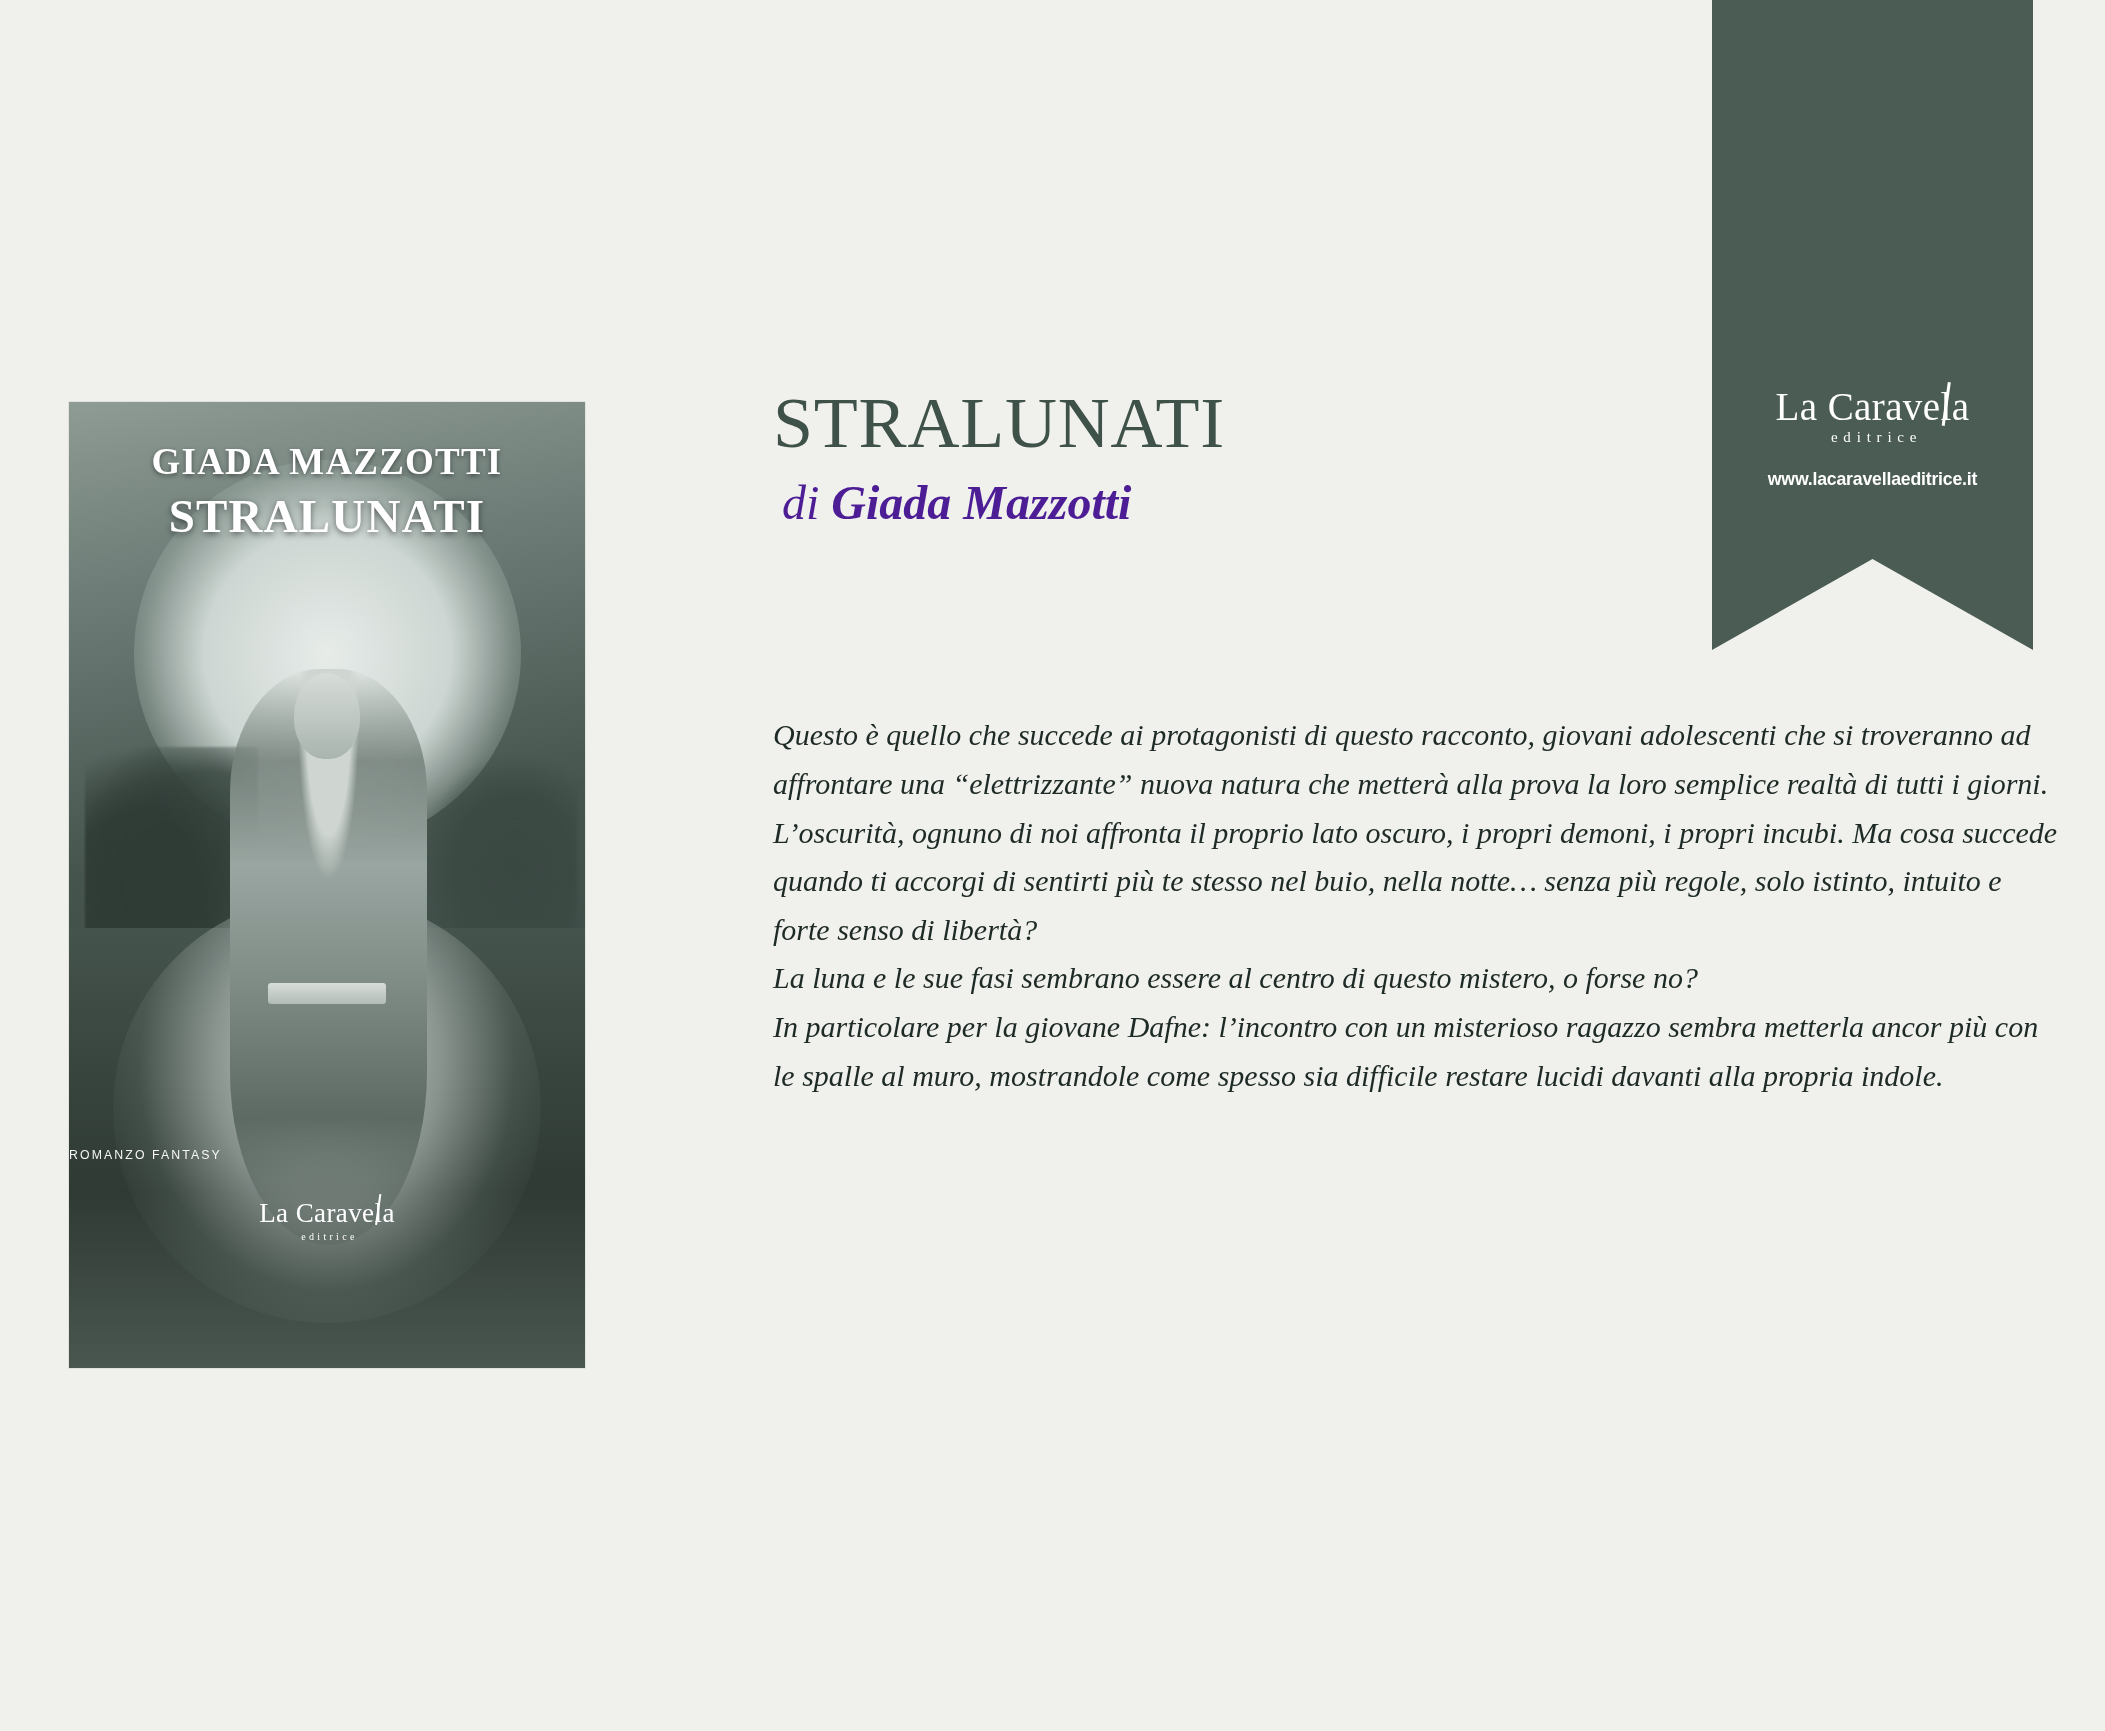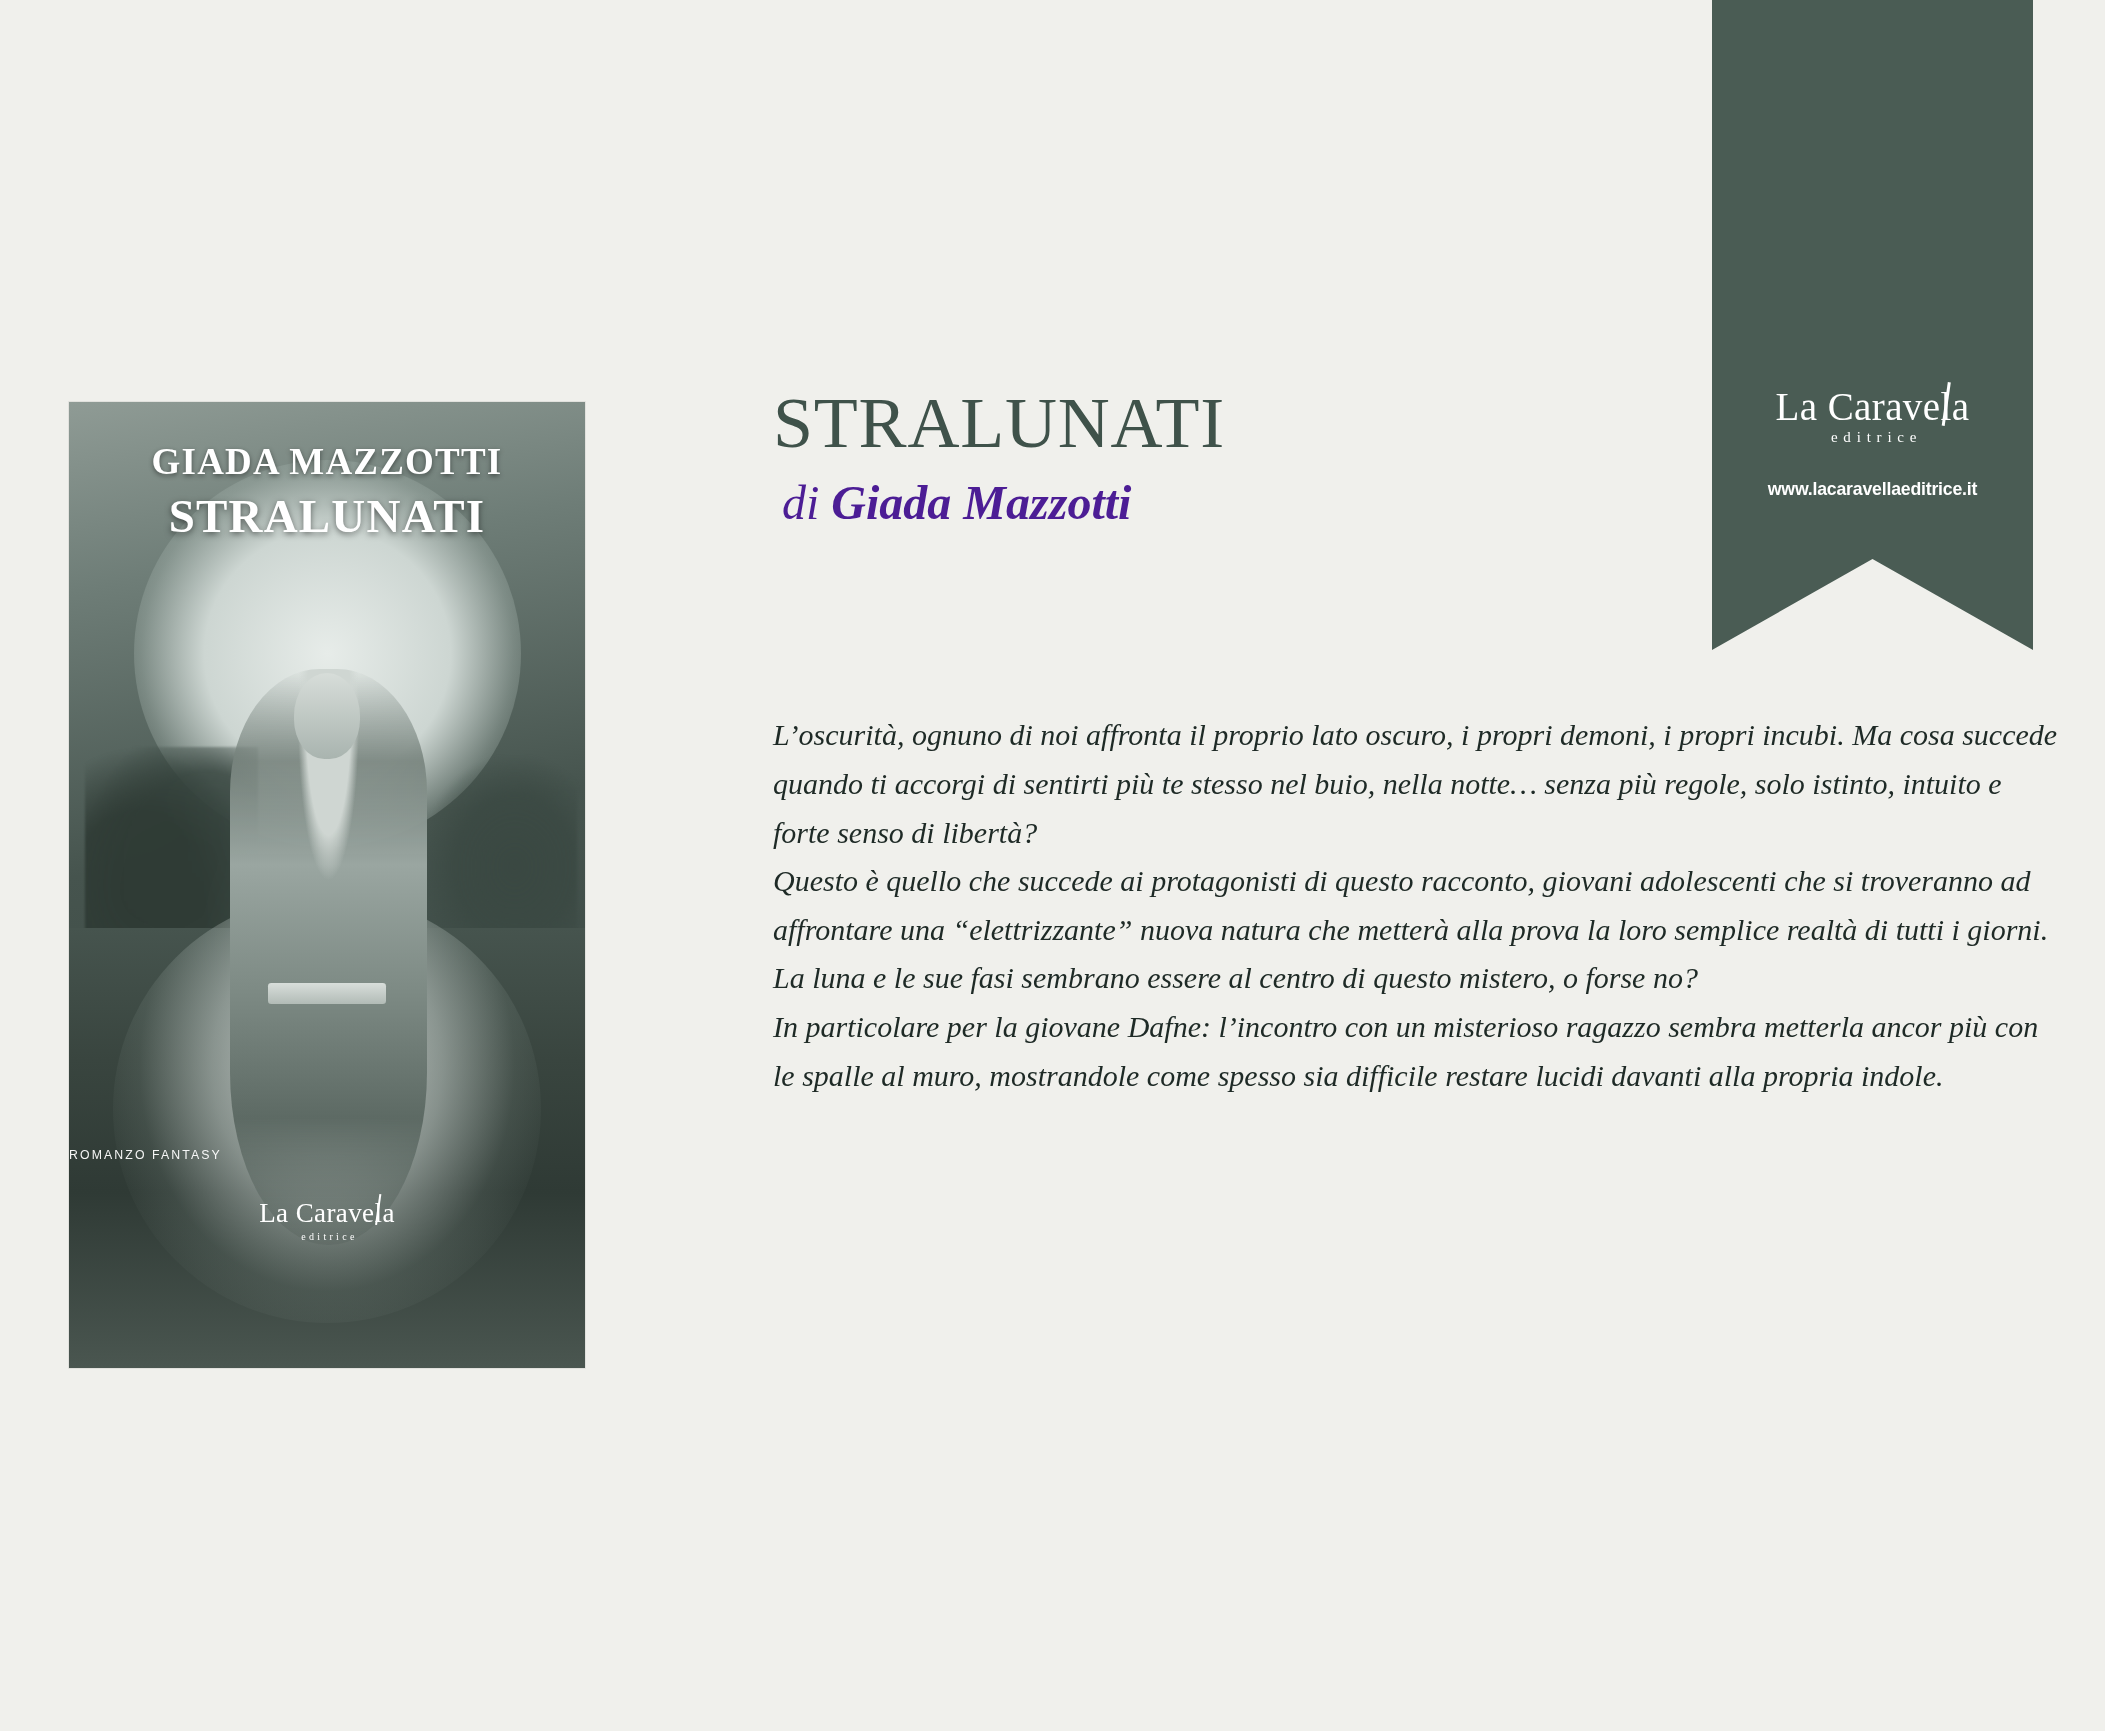--- a/index.html
+++ b/index.html
@@ -63,21 +63,21 @@
     margin-top: 3.3px;
     margin-left: 8.2px;
     font-family: "Liberation Serif", serif;
   }
   .ribbon-url {
     color: #ffffff;
     font-family: "Liberation Sans", sans-serif;
     font-weight: bold;
     font-size: 17.7px;
     letter-spacing: -0.2px;
-    margin-top: 33px;
+    margin-top: 23px;
   }
 
   
   .cover {
     position: absolute;
     left: 69px;
     top: 402px;
     width: 516px;
     height: 966px;
     background: linear-gradient(170deg, #8f9b95 0%, #6e7d77 18%, #46544e 45%, #3c4a45 70%, #5d6a64 100%);
@@ -317,19 +317,19 @@
   </div>
 </div>
 
 <div class="content">
   <h1 class="book-title">STRALUNATI</h1>
   <div class="book-author">
     <span>di </span><span class="author-name">Giada Mazzotti</span>
   </div>
 
   <div class="synopsis">
+    <p>Questo è quello che succede ai protagonisti di questo racconto, giovani adolescenti che si troveranno ad affrontare una “elettrizzante” nuova natura che metterà alla prova la loro semplice realtà di tutti i giorni.</p>
     <p>L’oscurità, ognuno di noi affronta il proprio lato oscuro, i propri demoni, i propri incubi. Ma cosa succede quando ti accorgi di sentirti più te stesso nel buio, nella notte… senza più regole, solo istinto, intuito e forte senso di libertà?</p>
-    <p>Questo è quello che succede ai protagonisti di questo racconto, giovani adolescenti che si troveranno ad affrontare una “elettrizzante” nuova natura che metterà alla prova la loro semplice realtà di tutti i giorni.</p>
     <p>La luna e le sue fasi sembrano essere al centro di questo mistero, o forse no?</p>
     <p>In particolare per la giovane Dafne: l’incontro con un misterioso ragazzo sembra metterla ancor più con le spalle al muro, mostrandole come spesso sia difficile restare lucidi davanti alla propria indole.</p>
   </div>
 </div>
 
 
 </body></html>

